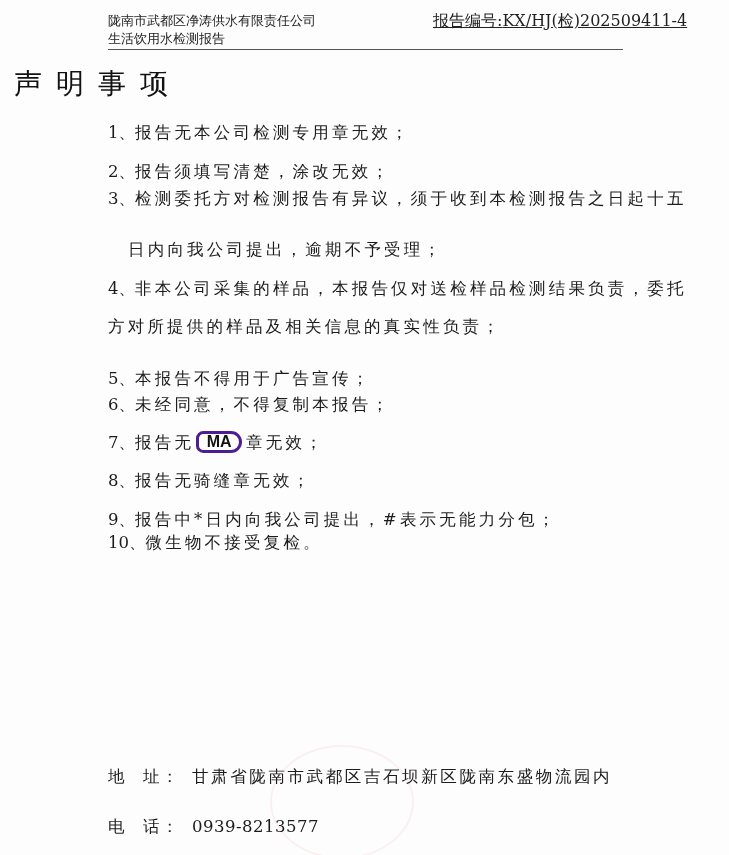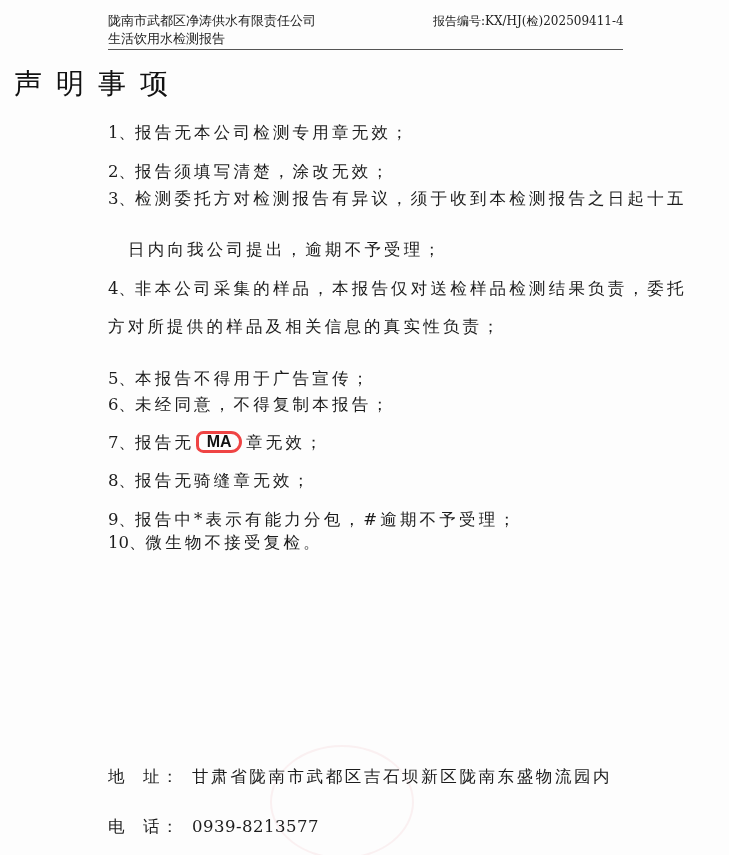--- a/index.html
+++ b/index.html
@@ -27,24 +27,25 @@
       top: 12px;
       font-size: 13px;
       line-height: 18px;
       color: #222;
     }
     .header-left div { white-space: nowrap; }
     .header-right {
       position: absolute;
       left: 433px;
       top: 12px;
-      font-size: 12px;
+      font-size: 16px;
       line-height: 18px;
       color: #222;
       white-space: nowrap;
+      text-decoration: underline;
     }
     .header-rule {
       position: absolute;
       left: 108px;
       top: 49px;
       width: 515px;
       height: 0;
       border-top: 1.5px solid #555;
     }
     .title {
@@ -72,21 +73,21 @@
     .item.cont-indent { left: 128px; }
     .ma-badge {
       display: inline-block;
       vertical-align: middle;
       position: relative;
       top: -2px;
       margin: 0 4px 0 2px;
       width: 46px;
       height: 22px;
       box-sizing: border-box;
-      border: 3px solid #ef4444;
+      border: 3px solid #4c1d95;
       border-radius: 8px 12px 12px 8px;
       font-family: "Liberation Sans", "DejaVu Sans", sans-serif;
       font-weight: bold;
       font-size: 16px;
       line-height: 16px;
       letter-spacing: 0;
       text-align: center;
       color: #111;
     }
     .footer-row {
@@ -149,21 +150,21 @@
   <div class="item" style="top:316px;">方对所提供的样品及相关信息的真实性负责；</div>
 
   <div class="item" style="top:336px;margin-top:32px;"><span class="num">5、</span><span>本报告不得用于广告宣传；</span></div>
 
   <div class="item" style="top:394px;"><span class="num">6、</span><span>未经同意，不得复制本报告；</span></div>
 
   <div class="item" style="top:432px;"><span class="num">7、</span><span>报告无</span><span class="ma-badge">MA</span><span>章无效；</span></div>
 
   <div class="item" style="top:470px;"><span class="num">8、</span><span>报告无骑缝章无效；</span></div>
 
-  <div class="item" style="top:509px;"><span class="num">9、</span><span>报告中*表示有能力分包，#逾期不予受理；</span></div>
+  <div class="item" style="top:509px;"><span class="num">9、</span><span>报告中*日内向我公司提出，#表示无能力分包；</span></div>
 
   <div class="item" style="top:532px;"><span class="num">10、</span><span>微生物不接受复检。</span></div>
 
   <div class="stamp-ghost"></div>
 
 
   <div class="footer-row" style="top:766px;"><span class="label-spread">
         <span>地</span>
         <span>址：</span>
       </span><span class="value">甘肃省陇南市武都区吉石坝新区陇南东盛物流园内</span></div>

